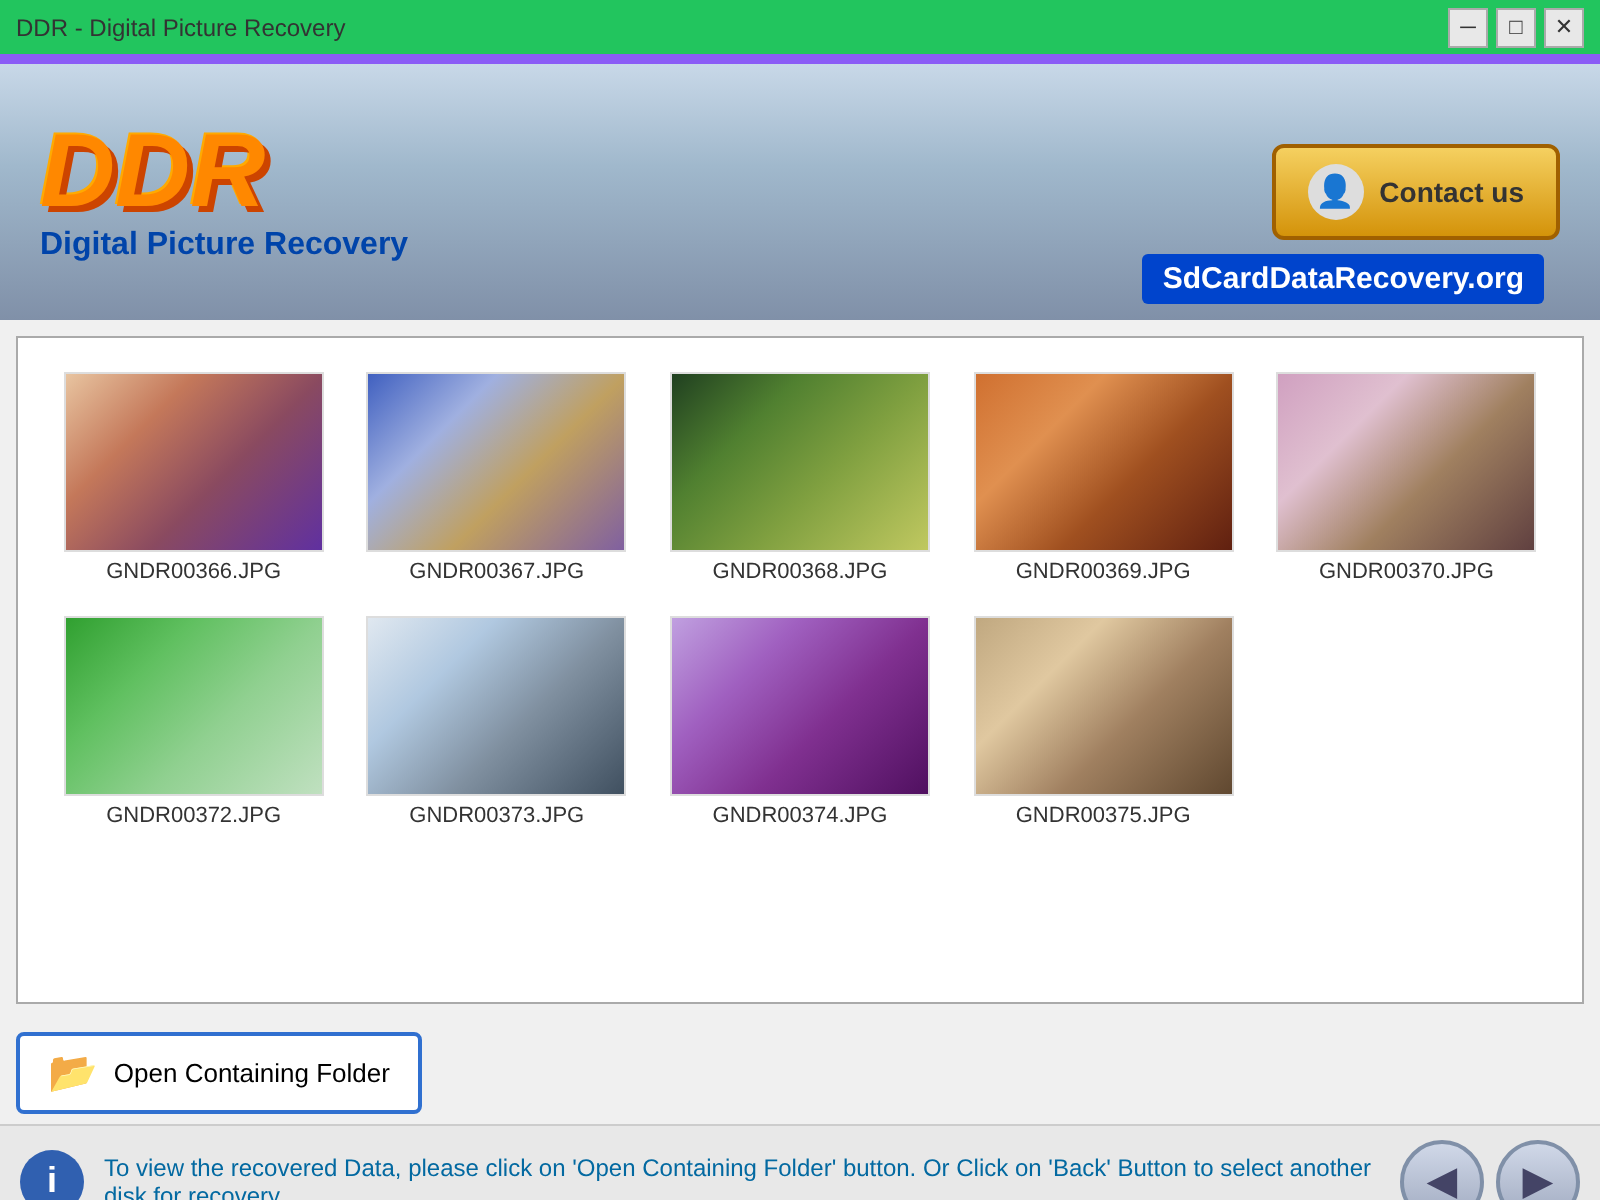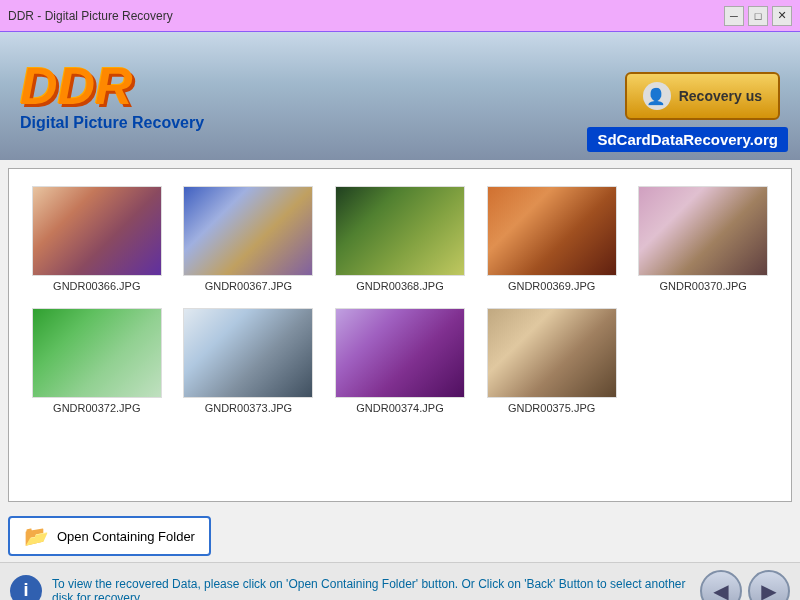--- a/index.html
+++ b/index.html
@@ -6,27 +6,27 @@
     body {
       width: 800px;
       height: 600px;
       font-family: 'Segoe UI', Arial, sans-serif;
       background: #f0f0f0;
       overflow: hidden;
     }
 
     
     .title-bar {
-      background: #f0abfc;
+      background: #22c55e;
       height: 32px;
       display: flex;
       align-items: center;
       justify-content: space-between;
       padding: 0 8px;
-      border-bottom: 1px solid #8b5cf6;
+      border-bottom: 5px solid #8b5cf6;
       user-select: none;
     }
     .title-bar-text {
       font-size: 12px;
       color: #333;
     }
     .title-bar-buttons {
       display: flex;
       gap: 4px;
     }
@@ -92,21 +92,21 @@
       display: flex;
       align-items: center;
       justify-content: center;
       font-size: 16px;
     }
 
     
     .website-banner {
       position: absolute;
       bottom: 8px;
-      right: 12px;
+      right: 28px;
       background: #0044cc;
       color: white;
       font-size: 15px;
       font-weight: bold;
       padding: 4px 10px;
       border-radius: 3px;
     }
 
     
     .main {
@@ -260,21 +260,21 @@
   </div>
 </div>
 
 <div class="header">
   <div class="header-left">
     <span class="ddr-logo">DDR</span>
     <span class="subtitle">Digital Picture Recovery</span>
   </div>
   <button class="contact-btn">
     <div class="contact-icon">👤</div>
-    <span>Recovery us</span>
+    <span>Contact us</span>
   </button>
   <div class="website-banner">SdCardDataRecovery.org</div>
 </div>
 
 <div class="main">
   <div class="gallery-container">
     <div class="gallery-grid" id="gallery-grid">
     <div class="gallery-item">
           <div class="thumb">
             <div class="thumb-img photo-1"></div>

